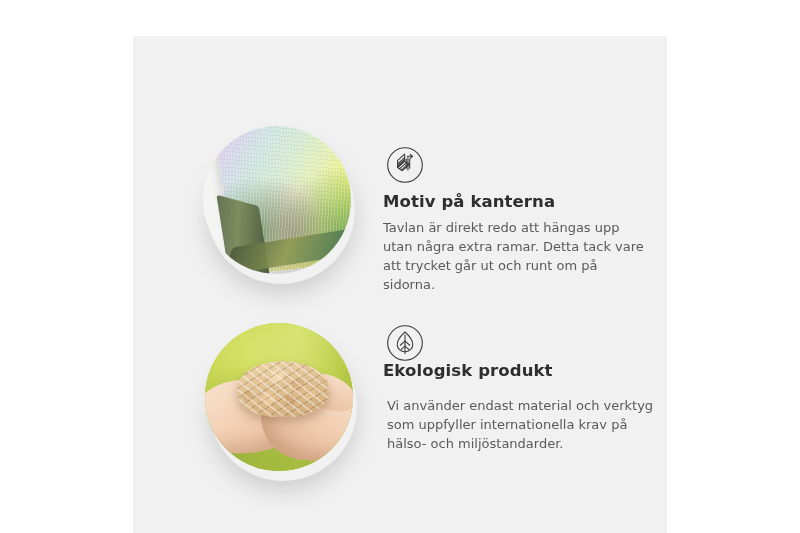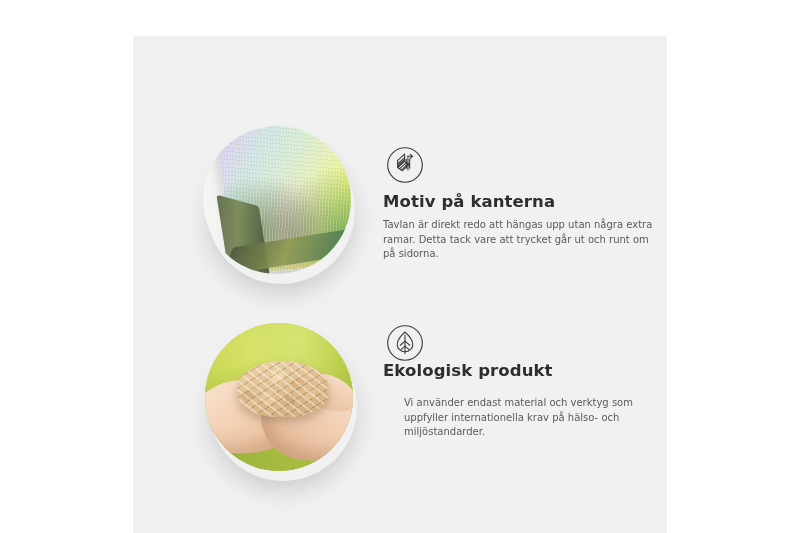--- a/index.html
+++ b/index.html
@@ -144,21 +144,21 @@
   .feat-title{
     position:absolute;
     font-size:16.5px;
     font-weight:600;
     color:#2e2e2e;
     letter-spacing:.1px;
     white-space:nowrap;
   }
   .feat-body{
     position:absolute;
-    font-size:10px;
+    font-size:13px;
     line-height:1.47;
     color:#5a5a5a;
     width:270px;
   }
 </style>
 </head>
 <body>
 
 <div class="stage">
 
@@ -220,16 +220,16 @@
         <path d="M20 11.6 L20 31.0"></path>
         <path d="M20 18.0 L15.0 22.4"></path>
         <path d="M20 18.0 L25.0 22.4"></path>
         <path d="M20 23.2 L16.0 26.8"></path>
         <path d="M20 23.2 L24.0 26.8"></path>
       </svg>
     </div>
 
     <div class="feat-title" style="left:383px;top:325px;">Ekologisk produkt</div>
 
-    <div class="feat-body" style="left:404px;top:360px;">Vi använder endast material och verktyg som uppfyller internationella krav på hälso- och miljöstandarder.</div>
+    <div class="feat-body" style="left:387px;top:360px;">Vi använder endast material och verktyg som uppfyller internationella krav på hälso- och miljöstandarder.</div>
   </div>
 
 </div>
 
 </body></html>

